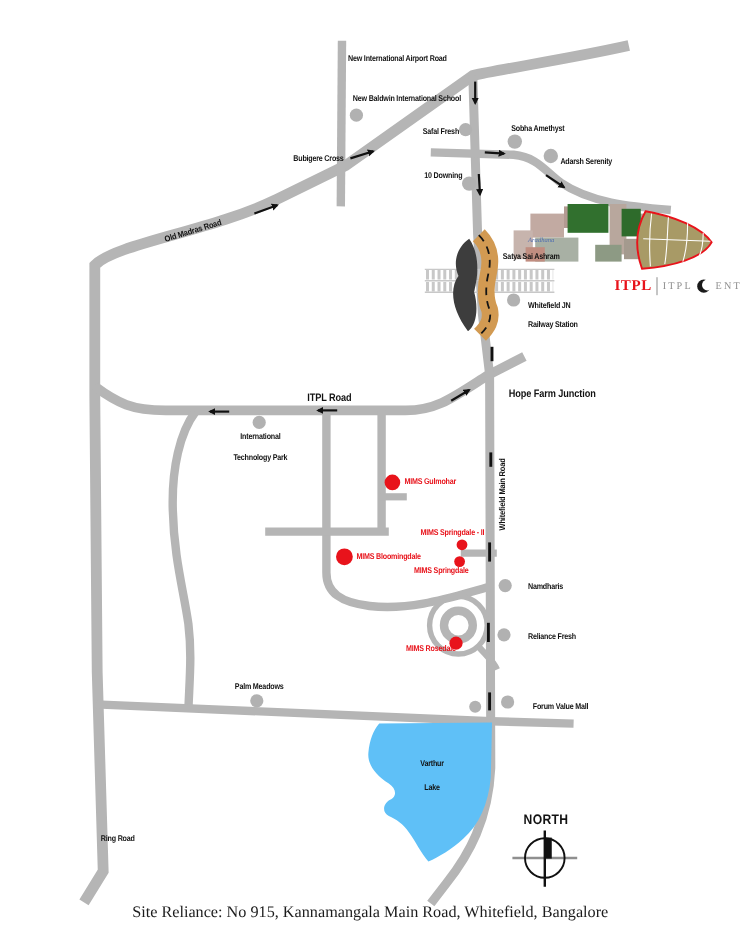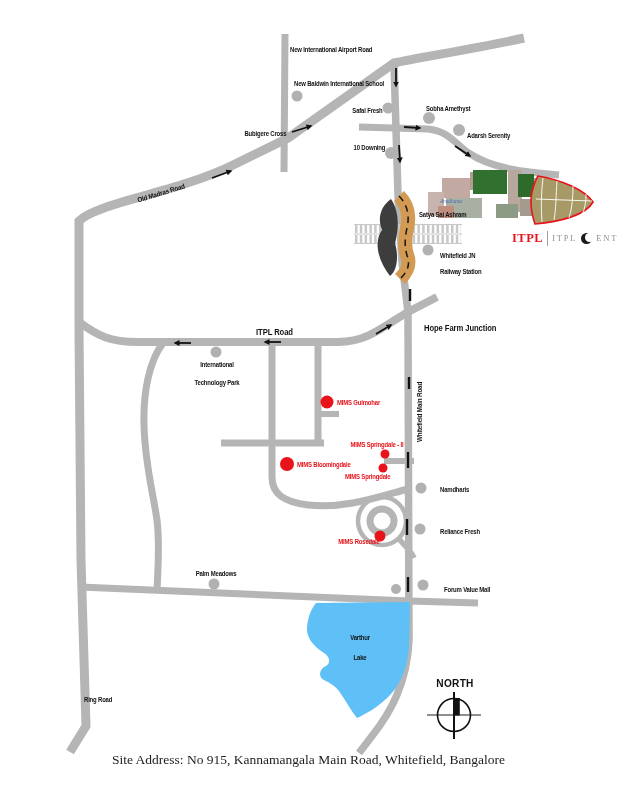--- a/index.html
+++ b/index.html
@@ -186,15 +186,15 @@
   <div class="lbl north" style="left:455px;top:684px;">NORTH</div>
 
   <div class="logo">
     <span class="mims">ITPL</span>
     <span class="div"></span>
     <span class="proj">ITPL</span>
     <span class="cres-icon"></span>
     <span class="proj">ENTA</span>
   </div>
 
-  <div class="footer">Site Address: No 915, Kannamangala Main Road, Whitefield, Bangalore</div>
+  <div class="footer">Site Reliance: No 915, Kannamangala Main Road, Whitefield, Bangalore</div>
 
 </div>
 
 </body></html>

